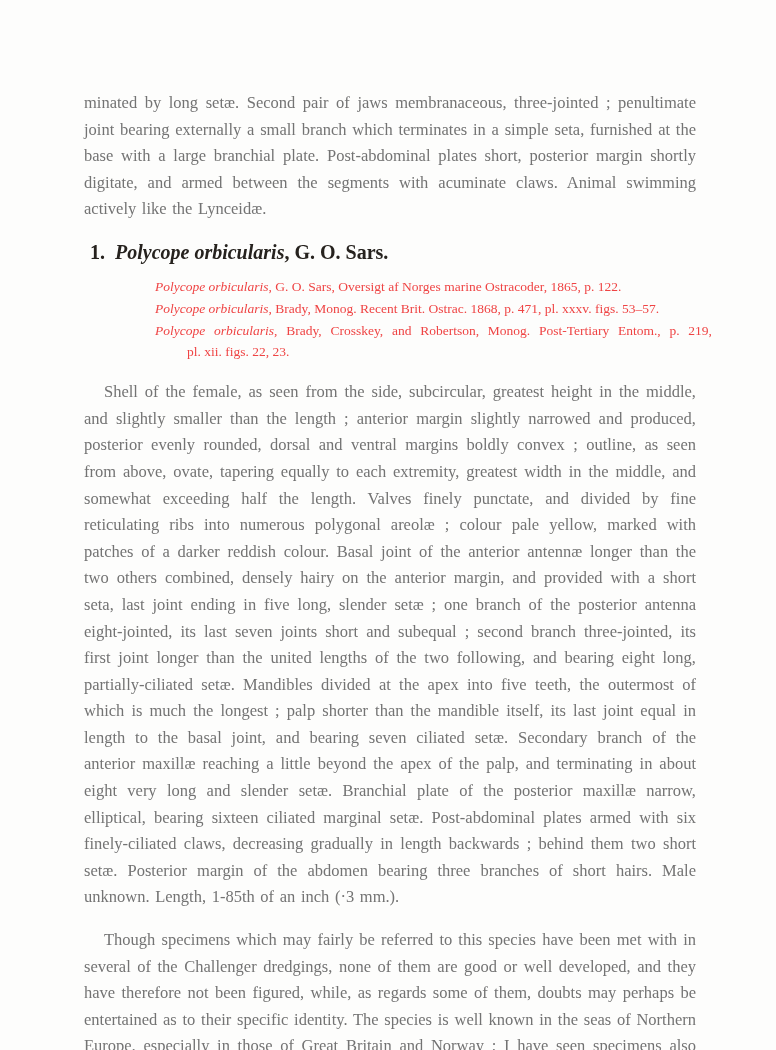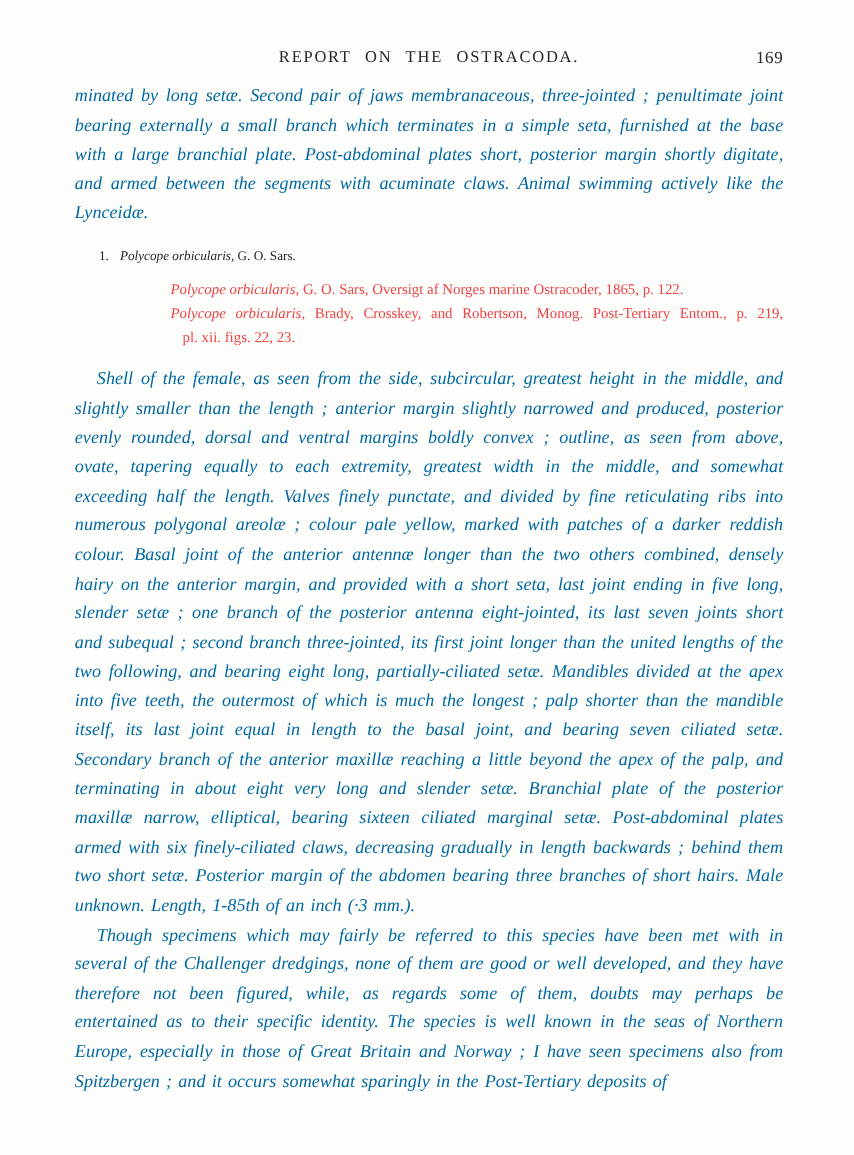--- a/index.html
+++ b/index.html
@@ -42,72 +42,68 @@
     letter-spacing: 0.5px;
     color: #2a2520;
   }
   .text-block {
     position: absolute;
     top: 74px;
     left: 68px;
     width: 644px;
   }
   .body-par {
-    margin: 0;
+    margin: 16px;
     font-size: 16.5px;
     line-height: 26.6px;
     text-align: justify;
     word-spacing: 1.5px;
-    color: #0369a1;
-    font-style: italic;
+    color: #737373;
   }
   .body-par.indent { text-indent: 20px; }
   .species-heading {
     margin: 18px 0 12px 0;
     padding-left: 22px;
-    font-size: 12px;
-    font-weight: normal;
+    font-size: 20px;
+    font-weight: bold;
     color: #26221e;
   }
   .species-heading .species-num { margin-right: 10px; }
   .ital { font-style: italic; }
   .synonymy {
     margin: 0 0 14px 87px;
     font-size: 13.5px;
     line-height: 21.8px;
     color: #ef4444;
   }
   .syn-line { white-space: nowrap; }
   .syn-line.justify-last {
     white-space: normal;
     width: 557px;
     text-align: justify;
     text-align-last: justify;
   }
-  .syn-continuation { margin-left: 11px; }
+  .syn-continuation { margin-left: 32px; }
 </style>
 </head>
 <body>
 
 <div class="page">
 
-  <div class="running-header">
-    <div class="header-title">REPORT ON THE OSTRACODA.</div>
-    <div class="page-number">169</div>
-  </div>
 
   <div class="text-block">
 
     <p class="body-par">minated by long setæ. Second pair of jaws membranaceous, three-jointed ; penultimate joint bearing externally a small branch which terminates in a simple seta, furnished at the base with a large branchial plate. Post-abdominal plates short, posterior margin shortly digitate, and armed between the segments with acuminate claws. Animal swimming actively like the Lynceidæ.</p>
 
 
     <h2 class="species-heading"><span class="species-num">1.</span><span class="ital">Polycope orbicularis</span><span>, G. O. Sars.</span></h2>
 
     <div class="synonymy">
       <div class="syn-line"><span class="ital">Polycope orbicularis</span><span>, G. O. Sars, Oversigt af Norges marine Ostracoder, 1865, p. 122.</span></div>
+      <div class="syn-line"><span class="ital">Polycope orbicularis</span><span>, Brady, Monog. Recent Brit. Ostrac. 1868, p. 471, pl. xxxv. figs. 53–57.</span></div>
       <div class="syn-line justify-last"><span class="ital">Polycope orbicularis</span><span>, Brady, Crosskey, and Robertson, Monog. Post-Tertiary Entom., p. 219,</span></div>
       <div class="syn-line syn-continuation">pl. xii. figs. 22, 23.</div>
     </div>
 
     <p class="body-par indent">Shell of the female, as seen from the side, subcircular, greatest height in the middle, and slightly smaller than the length ; anterior margin slightly narrowed and produced, posterior evenly rounded, dorsal and ventral margins boldly convex ; outline, as seen from above, ovate, tapering equally to each extremity, greatest width in the middle, and somewhat exceeding half the length. Valves finely punctate, and divided by fine reticulating ribs into numerous polygonal areolæ ; colour pale yellow, marked with patches of a darker reddish colour. Basal joint of the anterior antennæ longer than the two others combined, densely hairy on the anterior margin, and provided with a short seta, last joint ending in five long, slender setæ ; one branch of the posterior antenna eight-jointed, its last seven joints short and subequal ; second branch three-jointed, its first joint longer than the united lengths of the two following, and bearing eight long, partially-ciliated setæ. Mandibles divided at the apex into five teeth, the outermost of which is much the longest ; palp shorter than the mandible itself, its last joint equal in length to the basal joint, and bearing seven ciliated setæ. Secondary branch of the anterior maxillæ reaching a little beyond the apex of the palp, and terminating in about eight very long and slender setæ. Branchial plate of the posterior maxillæ narrow, elliptical, bearing sixteen ciliated marginal setæ. Post-abdominal plates armed with six finely-ciliated claws, decreasing gradually in length backwards ; behind them two short setæ. Posterior margin of the abdomen bearing three branches of short hairs. Male unknown. Length, 1-85th of an inch (·3 mm.).</p>
 
     <p class="body-par indent">Though specimens which may fairly be referred to this species have been met with in several of the Challenger dredgings, none of them are good or well developed, and they have therefore not been figured, while, as regards some of them, doubts may perhaps be entertained as to their specific identity. The species is well known in the seas of Northern Europe, especially in those of Great Britain and Norway ; I have seen specimens also from Spitzbergen ; and it occurs somewhat sparingly in the Post-Tertiary deposits of</p>
 
   </div>
 </div>

